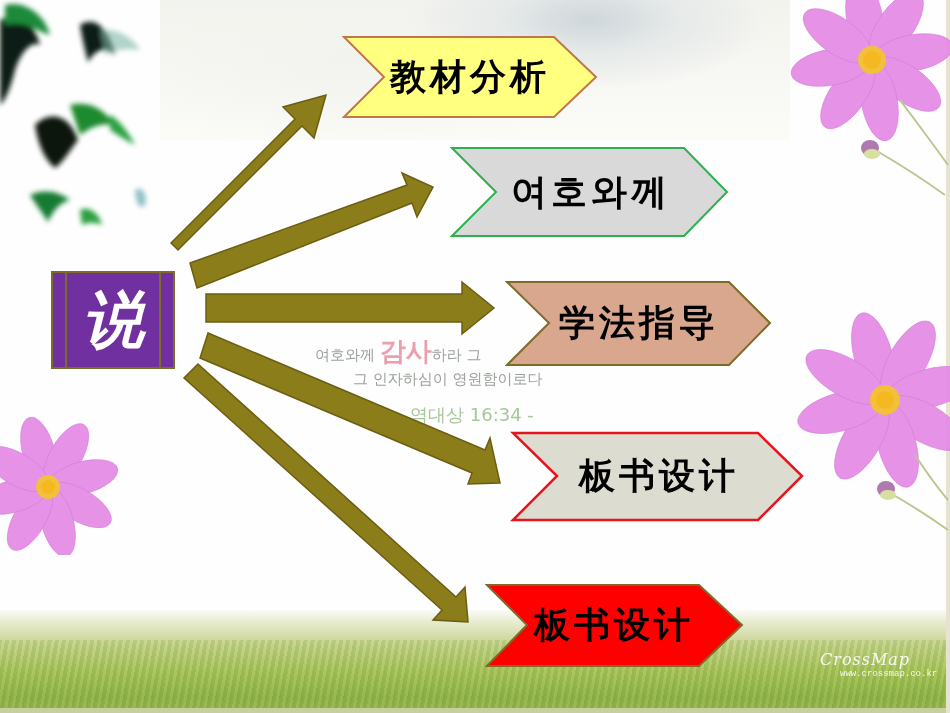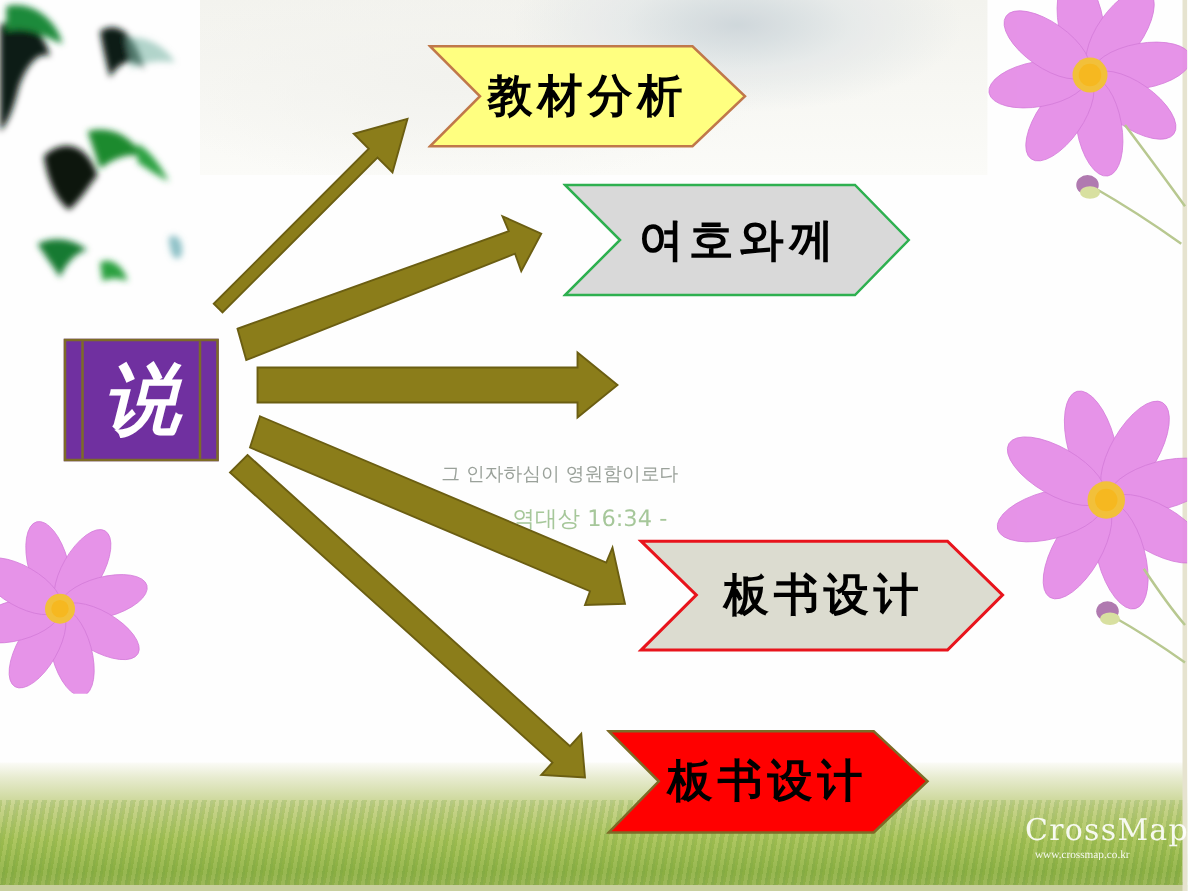--- a/index.html
+++ b/index.html
@@ -10,22 +10,22 @@
                 radial-gradient(ellipse 260px 90px at 200px 60px, #f2f2ee 0%, rgba(255,255,255,0) 100%),
                 linear-gradient(#f3f3ee, #fbfbf8); opacity:0.95; }
   .bg-grass { position:absolute; left:0; top:610px; width:950px; height:103px;
     background: linear-gradient(#fbfbf7 0%, #e7ebcf 12%, #c6d38d 35%, #a8c45c 60%, #8fb34a 85%, #98b458 100%); }
   .bg-grass-texture { position:absolute; left:0; top:640px; width:950px; height:70px;
     background: repeating-linear-gradient(100deg, rgba(120,160,40,0.25) 0 2px, rgba(200,210,120,0.15) 2px 5px, rgba(90,140,40,0.2) 5px 7px); }
   .bg-bottom-bar { position:absolute; left:0; top:708px; width:950px; height:5px; background:#c8cf9e; }
   .bg-right-bar { position:absolute; left:946px; top:0; width:4px; height:713px; background:#e6e3cf; }
   .leaves { position:absolute; left:0; top:0; width:170px; height:230px; }
   .watermark { position:absolute; left:820px; top:650px; color:#ffffff; }
-  .watermark .logo { font-family:"DejaVu Serif", serif; font-size:24px; letter-spacing:1px; opacity:0.9; }
-  .watermark .url { font-family:Liberation Serif, serif; font-size:9px; margin-left:8px; opacity:0.9; }
+  .watermark .logo { font-family:"DejaVu Serif", serif; font-style:italic; font-size:16px; letter-spacing:1px; opacity:0.9; }
+  .watermark .url { font-family:Liberation Mono, monospace; font-size:9px; margin-left:8px; opacity:0.9;padding-left:12px; }
   .korean { position:absolute; font-family:"DejaVu Sans", sans-serif; color:#9aa19a; }
   .korean .accent { color:#e9a0ad; font-size:26px; font-weight:bold; }
   .k1 { left:315px; top:334px; font-size:15px; }
   .k2 { left:353px; top:370px; font-size:15px; }
   .k3 { left:410px; top:403px; font-size:18px; color:#a6c79a; }
   .flower { position:absolute; }
   .title-box { position:absolute; left:51px; top:271px; width:124px; height:98px; background:#7030a0; border:2px solid #7d6b27; box-sizing:border-box; }
   .title-box .bar-l { position:absolute; left:12px; top:0; width:2px; height:100%; background:#7d6b27; }
   .title-box .bar-r { position:absolute; right:12px; top:0; width:2px; height:100%; background:#7d6b27; }
   .title-box .char { position:absolute; left:0; top:0; width:100%; height:100%; display:flex; align-items:center; justify-content:center; color:#ffffff; font-size:62px; font-weight:bold; font-style:italic; font-family:"DejaVu Serif", serif; }
@@ -57,20 +57,21 @@
       <path d="M100 30 C120 28 135 40 140 50 C125 48 115 50 105 55 Z" fill="#7fb8a8" opacity="0.6"></path>
       <path d="M35 125 C50 110 70 115 78 140 C70 150 65 160 55 168 C45 160 38 145 35 125 Z" fill="#0c1510"></path>
       <path d="M70 105 C90 100 105 110 115 125 C100 122 90 128 80 135 Z" fill="#1f8a2e"></path>
       <path d="M110 115 C120 120 130 135 135 145 C125 140 118 135 110 130 Z" fill="#2aa040"></path>
       <path d="M30 195 C45 188 60 192 70 200 C60 202 52 212 48 222 C42 212 36 205 30 195 Z" fill="#157a30"></path>
       <path d="M80 210 C90 205 100 215 102 225 C95 222 88 222 82 225 Z" fill="#2aa040"></path>
       <path d="M135 190 C142 185 148 195 145 205 C140 210 136 205 135 190 Z" fill="#5fa8b0" opacity="0.7"></path>
     </g>
   </svg>
 
+  <div class="korean k1"><span>여호와께 </span><span class="accent">감사</span><span>하라 그</span></div>
   <div class="korean k2">그 인자하심이 영원함이로다</div>
   <div class="korean k3">역대상 16:34 -</div>
 
   <svg class="flower" style="left:780px;top:-10px" width="170" height="210" viewBox="0 0 170 210">
     <g transform="translate(92,70)">
       <g fill="#e48ae6" stroke="#d070d6" stroke-width="0.6" opacity="0.92">
         <ellipse cx="0" cy="-42" rx="18" ry="40" transform="rotate(-10)"></ellipse>
         <ellipse cx="0" cy="-42" rx="18" ry="40" transform="rotate(35)"></ellipse>
         <ellipse cx="0" cy="-42" rx="18" ry="40" transform="rotate(80)"></ellipse>
         <ellipse cx="0" cy="-42" rx="18" ry="40" transform="rotate(125)"></ellipse>
@@ -154,20 +155,26 @@
     <div class="label" style="left:44px;width:168px;">教材分析</div>
   </div>
 
   <div class="chevron" style="left:450px;top:146px;width:280px;height:92px;">
     <svg width="280" height="92" viewBox="0 0 280 92">
       <polygon points="2,2 234,2 277,46 234,90 2,90 46,46" fill="#d9d9d9" stroke="#2eb050" stroke-width="2"></polygon>
     </svg>
     <div class="label" style="left:48px;width:186px;">여호와께</div>
   </div>
 
+  <div class="chevron" style="left:505px;top:280px;width:268px;height:87px;">
+    <svg width="268" height="87" viewBox="0 0 268 87">
+      <polygon points="2,2 224,2 265,43 224,85 2,85 44,43" fill="#d9a68e" stroke="#7d6b27" stroke-width="2"></polygon>
+    </svg>
+    <div class="label" style="left:44px;width:180px;">学法指导</div>
+  </div>
 
   <div class="chevron" style="left:510px;top:430px;width:295px;height:93px;">
     <svg width="295" height="93" viewBox="0 0 295 93">
       <polygon points="3,3 248,3 292,46 248,90 3,90 47,46" fill="#dcdcd0" stroke="#e8141c" stroke-width="2.5"></polygon>
     </svg>
     <div class="label" style="left:50px;width:198px;">板书设计</div>
   </div>
 
   <div class="chevron" style="left:485px;top:583px;width:260px;height:85px;">
     <svg width="260" height="85" viewBox="0 0 260 85">

